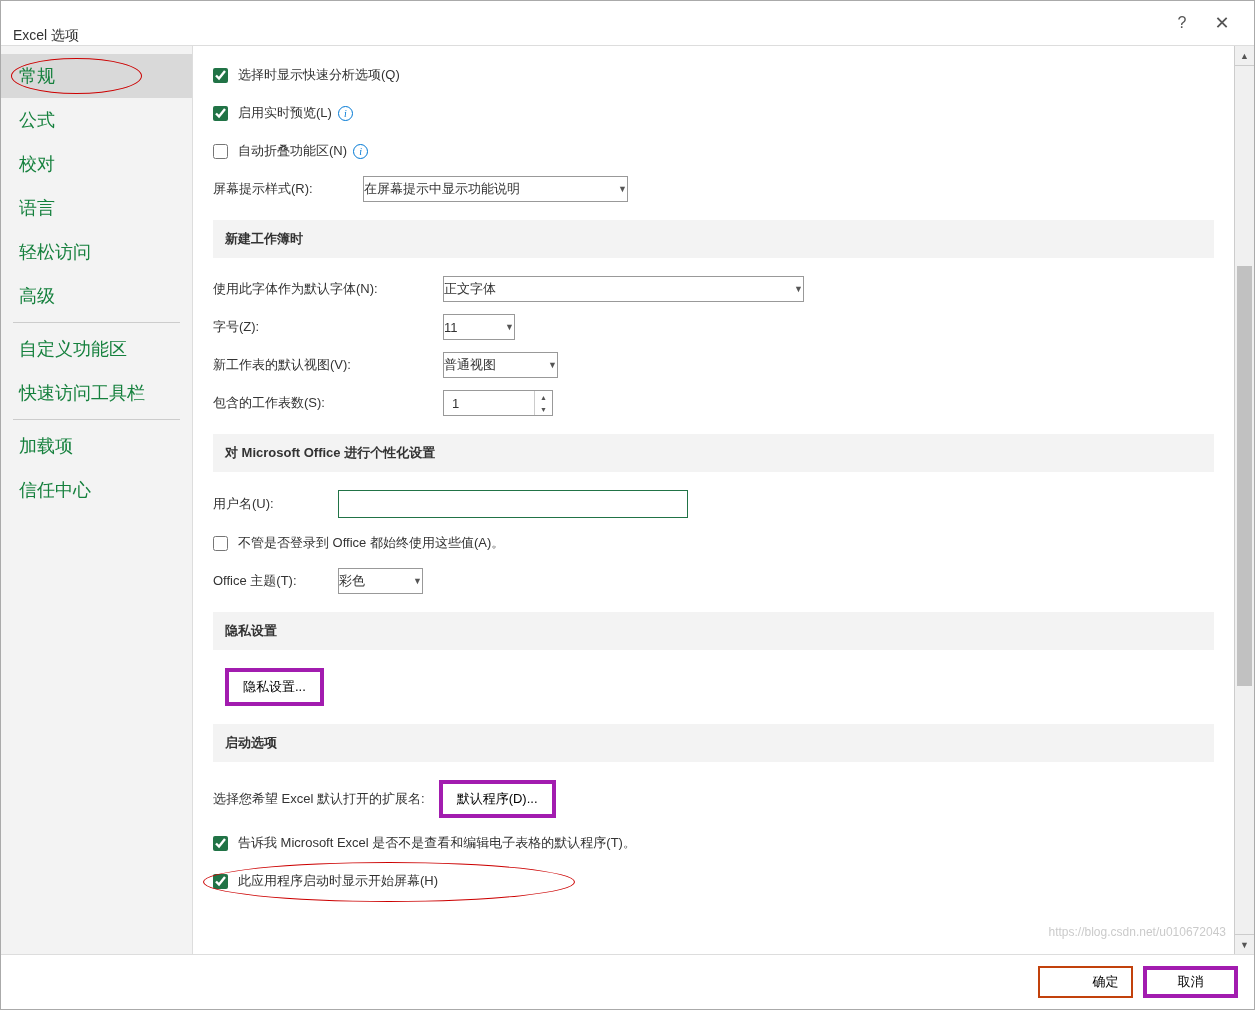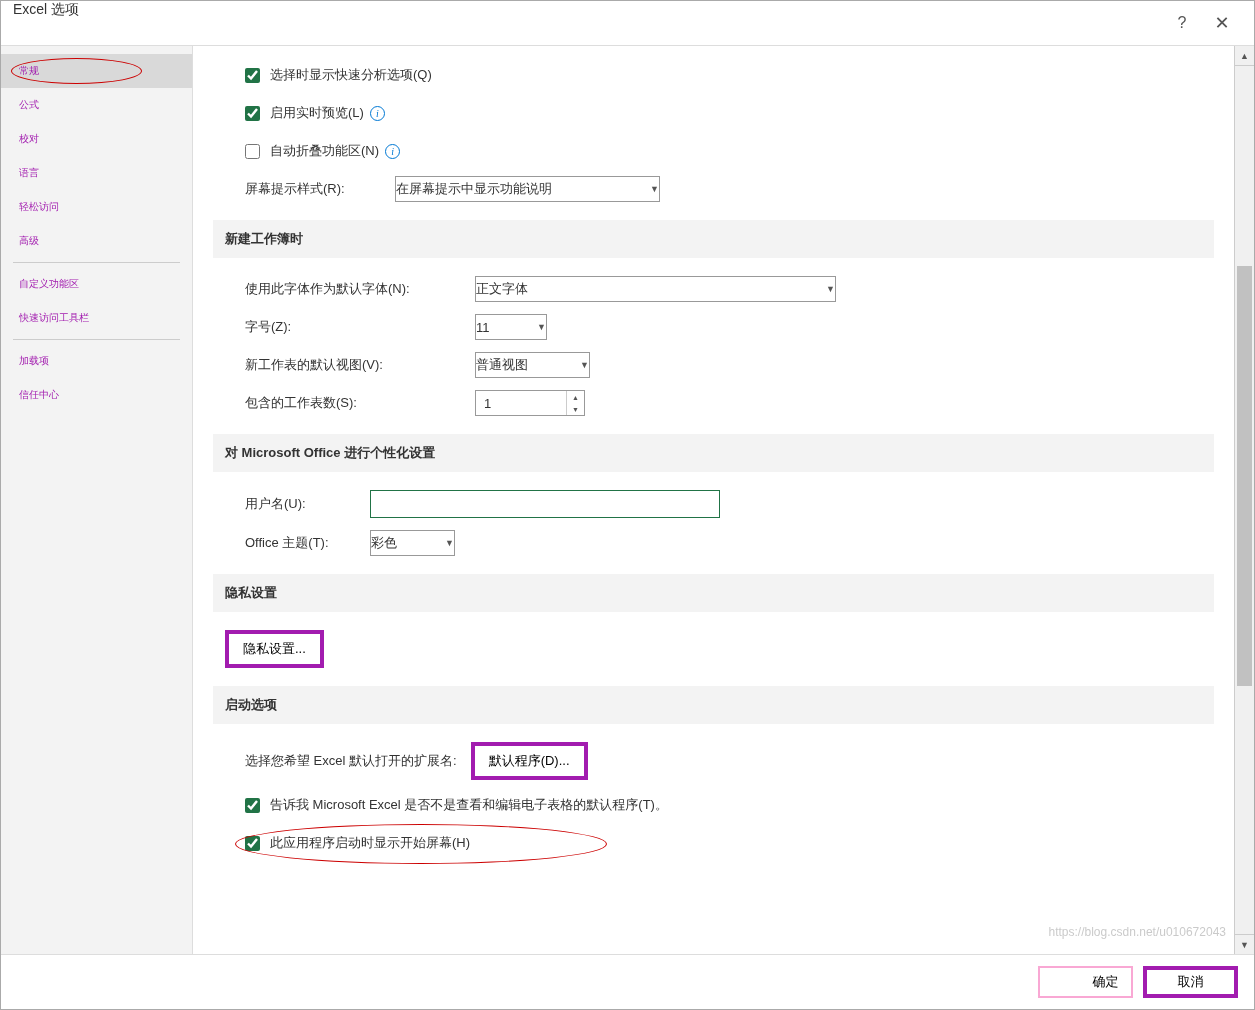--- a/index.html
+++ b/index.html
@@ -1,41 +1,41 @@
 <!DOCTYPE html>
 <html><head>
   <meta charset="utf-8">
   <style>
     * { box-sizing: border-box; margin: 0; padding: 0; }
     body { font-family: "Microsoft YaHei", "Segoe UI", sans-serif; font-size: 13px; background: #fff; color: #333; }
     
     .dialog { width: 1255px; height: 1010px; border: 1px solid #aaa; display: flex; flex-direction: column; position: relative; }
     
-    .titlebar { height: 45px; display: flex; align-items: flex-start; padding: 0 12px; border-bottom: 1px solid #ddd; }
+    .titlebar { height: 45px; display: flex; align-items: flex-end; padding: 0 12px; border-bottom: 1px solid #ddd; }
     .titlebar .title { flex: 1; font-size: 14px; }
     .titlebar .help-btn, .titlebar .close-btn { width: 40px; height: 100%; display: flex; align-items: center; justify-content: center; cursor: pointer; font-size: 16px; color: #555; }
     .titlebar .close-btn { font-size: 18px; }
     
     .body { flex: 1; display: flex; overflow: hidden; }
     
     .sidebar { width: 192px; background: #f3f3f3; border-right: 1px solid #ddd; padding-top: 8px; }
-    .sidebar-item { padding: 10px 18px; cursor: pointer; font-size: 10px; color: #a21caf; position: relative; }
+    .sidebar-item { padding: 10px 18px; cursor: pointer; font-size: 18px; color: #15803d; position: relative; }
     .sidebar-item.active { background: #d9d9d9; }
     .sidebar-sep { border-top: 1px solid #ccc; margin: 4px 12px; }
     .sidebar-item.circled::after { content: ""; position: absolute; left: 10px; right: 50px; top: 4px; bottom: 4px; border: 1px solid #c00; border-radius: 50%; pointer-events: none; }
     
     .main { flex: 1; position: relative; display: flex; }
     .content { flex: 1; overflow-y: auto; padding: 16px 20px 16px 20px; }
     .scrollbar-track { width: 20px; border-left: 1px solid #ccc; position: relative; background: #f0f0f0; }
     .scrollbar-up, .scrollbar-down { height: 20px; display: flex; align-items: center; justify-content: center; font-size: 9px; color: #555; cursor: pointer; }
     .scrollbar-up { border-bottom: 1px solid #ccc; }
     .scrollbar-down { position: absolute; bottom: 0; left: 0; right: 0; border-top: 1px solid #ccc; }
     .scrollbar-thumb { position: absolute; left: 2px; right: 2px; top: 220px; height: 420px; background: #c1c1c1; }
     
-    .row { display: flex; align-items: center; margin-bottom: 12px; min-height: 26px; margin-left: 32px; }
+    .row { display: flex; align-items: center; margin-bottom: 12px; min-height: 26px; }
     input[type="checkbox"] { width: 15px; height: 15px; accent-color: #217346; margin-right: 10px; flex-shrink: 0; }
     .info-icon { display: inline-flex; width: 15px; height: 15px; border: 1px solid #0078d4; border-radius: 50%; color: #0078d4; font-size: 10px; font-style: italic; font-family: Georgia, serif; align-items: center; justify-content: center; margin-left: 6px; }
     .info-icon::before { content: "i"; }
     
     .fldlabel { width: 230px; flex-shrink: 0; }
     
     .dd { border: 1px solid #999; height: 26px; display: inline-flex; align-items: center; padding: 0 0; background: #fff; position: relative; cursor: pointer; }
     .dd .dd-arrow { margin-left: auto; font-size: 9px; color: #555; padding-left: 10px; }
     .dd-tip { width: 265px; }
     .dd-font { width: 361px; }
@@ -50,21 +50,21 @@
     
     .section-hdr { background: #f3f3f3; padding: 10px 12px; font-weight: bold; margin: 18px 0 18px 0; }
     
     .text-input { border: 1px solid #217346; height: 28px; padding: 0 6px; background: #fff; }
     .text-input.username { width: 350px; }
     
     .btn { border: 4px solid #a21caf; padding: 6px 14px; background: #fff; cursor: pointer; font-size: 13px; }
     
     .footer { height: 55px; border-top: 1px solid #ddd; display: flex; justify-content: flex-end; align-items: center; padding: 0 16px; gap: 10px; }
     .footer .btn { width: 95px; height: 32px; padding: 0; display: flex; align-items: center; justify-content: center; }
-    .footer .btn.primary { border: 2px solid #f9a8d4; padding-left: 40px; }
+    .footer .btn.primary { border: 2px solid #c2410c; padding-left: 40px; }
     
     .circled-row { position: relative; }
     .circled-row::after { content: ""; position: absolute; left: -10px; top: -6px; width: 370px; height: 38px; border: 1px solid #c00; border-radius: 50%; pointer-events: none; }
     
     .watermark { position: absolute; right: 28px; bottom: 70px; font-size: 12px; color: rgba(150,150,150,0.5); margin-top: 36px; }
   </style>
 </head>
 <body>
 
 <div class="dialog">
@@ -149,20 +149,24 @@
           </div>
         </div>
 
         <div class="section-hdr">对 Microsoft Office 进行个性化设置</div>
 
         <div class="row">
           <span class="fldlabel" style="width:125px">用户名(U):</span>
           <input class="text-input username" value="" style="">
         </div>
         <div class="row">
+          <input type="checkbox" style="">
+          <span>不管是否登录到 Office 都始终使用这些值(A)。</span>
+        </div>
+        <div class="row">
           <span class="fldlabel" style="width:125px">Office 主题(T):</span>
           <div class="dd dd-theme">
             <span>彩色</span>
             <span class="dd-arrow">▼</span>
           </div>
         </div>
 
         <div class="section-hdr">隐私设置</div>
 
         <div class="row" style="margin-left:12px">

